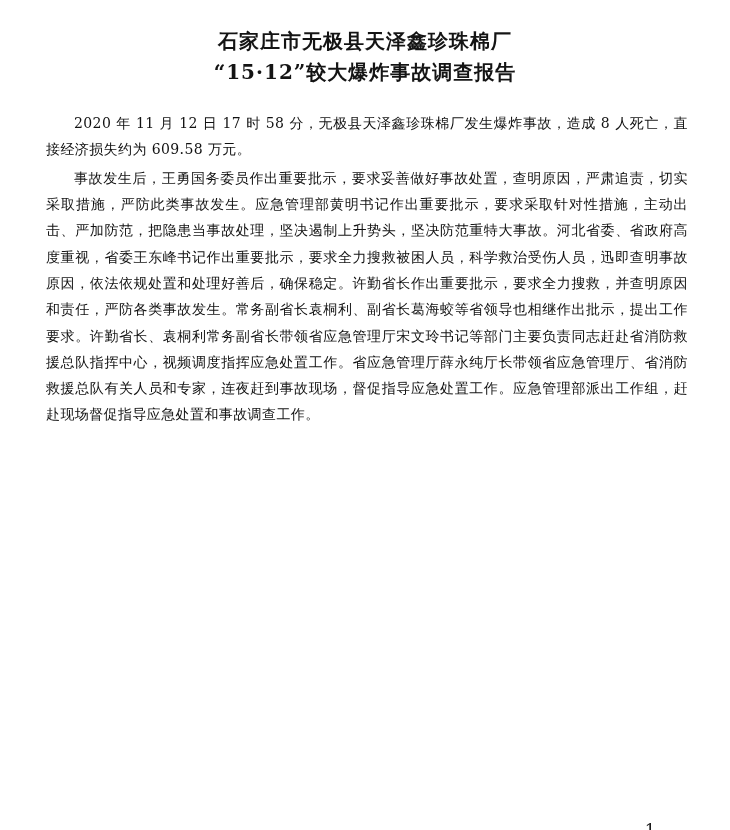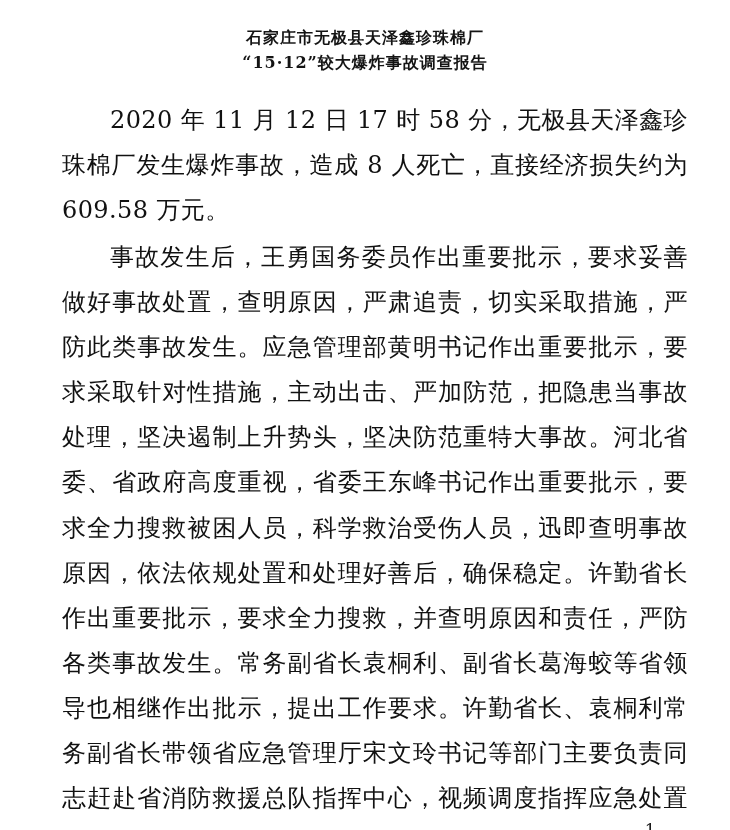--- a/index.html
+++ b/index.html
@@ -21,35 +21,35 @@
     box-sizing: border-box;
     padding: 0;
     background: #fff;
   }
   .title-block {
     text-align: center;
     margin-top: 26px;
     margin-bottom: 6px;
   }
   .title-line {
-    font-size: 16px;
+    font-size: 20px;
     font-weight: bold;
     letter-spacing: 1px;
     line-height: 1.55;
     color: #141414;
   }
   .body-block {
     margin: 0 42px 0 46px;
   }
   p.para {
-    font-size: 24px;
+    font-size: 14px;
     line-height: 1.88;
     text-align: justify;
     text-justify: inter-ideograph;
-    margin: 0 0 2px 16px;
+    margin: 0 0 2px 0;
     text-indent: 2em;
     color: #111111;
     letter-spacing: 0.4px;
   }
   p.para.first {
     margin-top: 22px;
   }
   .footer {
     position: absolute;
     left: 0;

